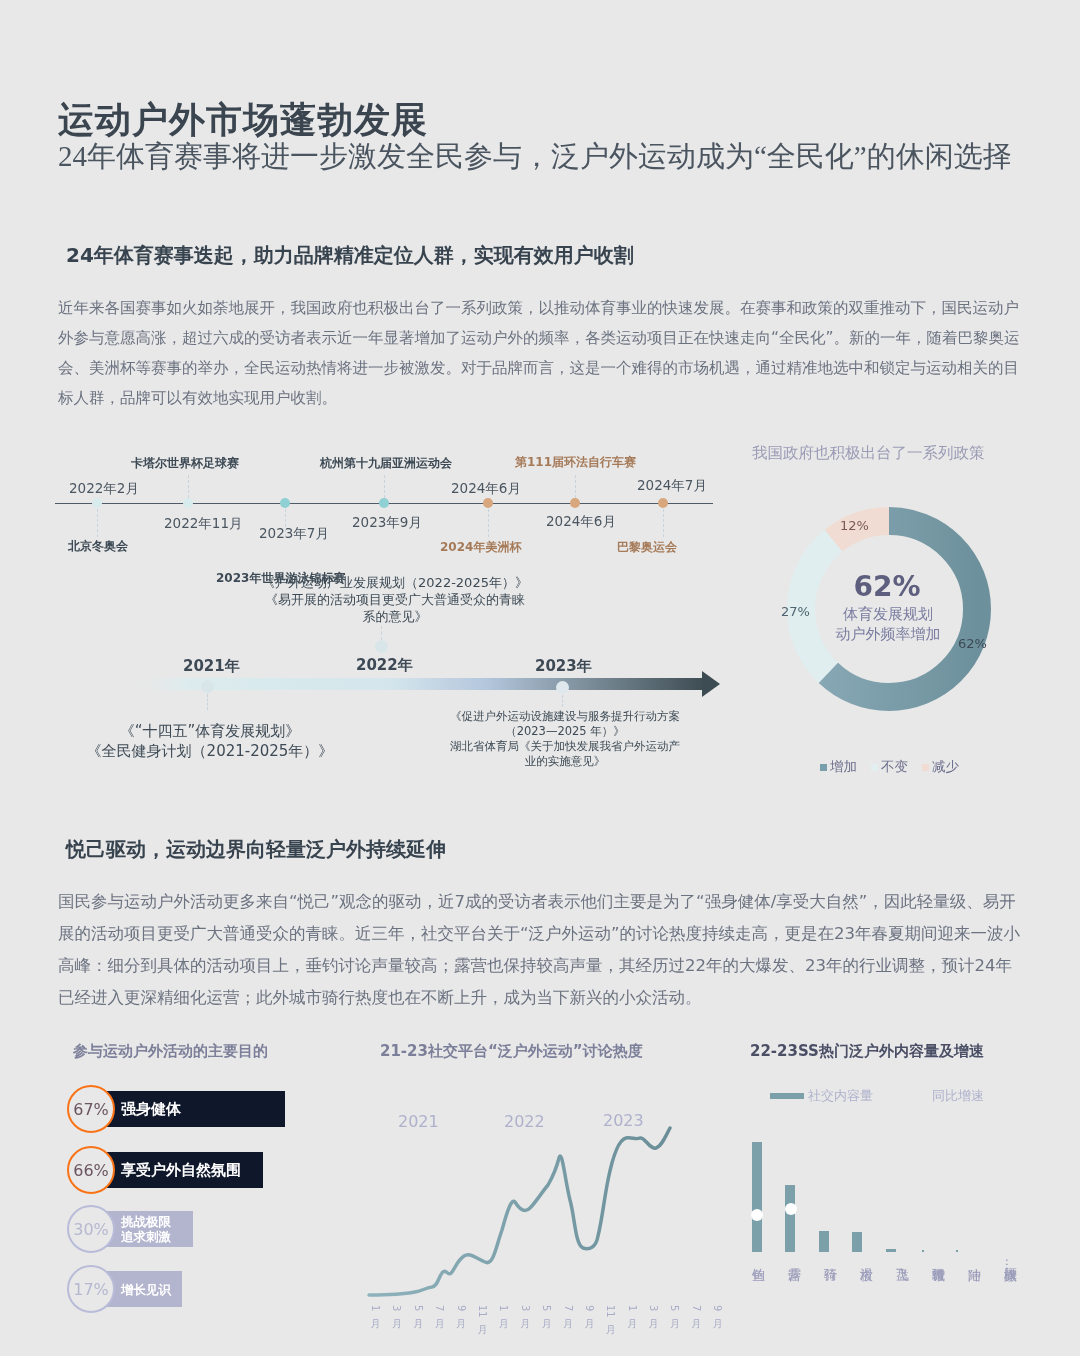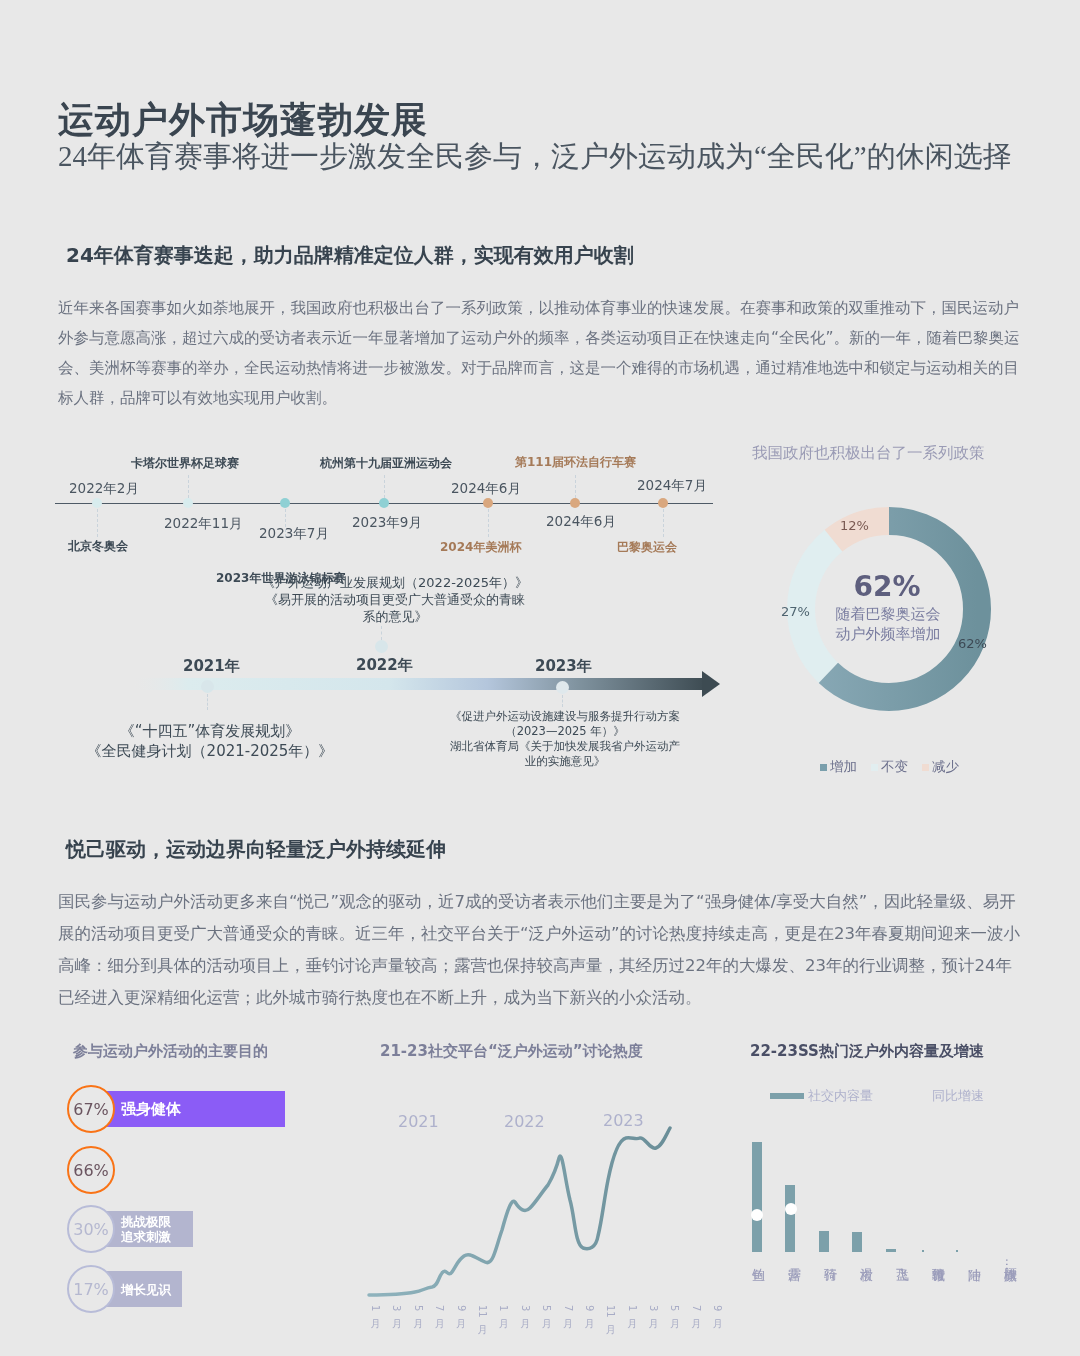--- a/index.html
+++ b/index.html
@@ -19,21 +19,21 @@
   .tl-event { font-size: 12px; font-weight: bold; color: #3d4a55; white-space: nowrap; }
   .tl-event.warm { color: #a57a58; }
   .policy { font-size: 13px; color: #3d4a55; text-align: center; line-height: 17px; }
   .year { font-size: 15px; font-weight: bold; color: #3d4a55; }
   .donut-title { left: 752px; top: 443px; font-size: 15.5px; color: #9a9bb5; }
   .legend { font-size: 13.5px; color: #6b6f8c; }
   .chart-title { font-size: 15px; font-weight: bold; color: #7c7f99; }
   .bar-row { height: 36px; }
   .bar-circle { position: absolute; left: 0; top: -6px; width: 48px; height: 48px; border-radius: 50%; border: 2px solid #f97316; background: #e8e8e8; display: flex; align-items: center; justify-content: center; font-size: 16px; color: #6b5560; z-index: 2; }
   .bar-circle.light { border-color: #b8bcd8; color: #b5b8d0; }
-  .bar-fill { position: absolute; left: 24px; top: 0; height: 36px; background: #8b5cf6; color: #fff; font-weight: bold; display: flex; align-items: center; padding-left: 30px; font-size: 15px; }
+  .bar-fill { position: absolute; left: 24px; top: 0; height: 36px; background: #0f172a; color: #fff; font-weight: bold; display: flex; align-items: center; padding-left: 30px; font-size: 15px; }
   .bar-fill.light { background: #b3b5cf; font-size: 12.5px; line-height: 15px; }
   .xlab { font-size: 10px; color: #a8acc6; writing-mode: vertical-rl; }
   .cat-lab { font-size: 13px; color: #9a9cba; writing-mode: vertical-rl; }
 </style>
 </head>
 <body>
 
 <div class="abs title">运动户外市场蓬勃发展</div>
 <div class="abs subtitle">24年体育赛事将进一步激发全民参与，泛户外运动成为“全民化”的休闲选择</div>
 
@@ -132,21 +132,21 @@
 
     <circle cx="103" cy="103" r="88" fill="none" stroke="#e0eef0" stroke-width="28" stroke-dasharray="149.3 552.9" stroke-dashoffset="-342.8" transform="rotate(-90 103 103)"></circle>
     <circle cx="103" cy="103" r="88" fill="none" stroke="#f0dcd2" stroke-width="28" stroke-dasharray="60.8 552.9" stroke-dashoffset="-492.1" transform="rotate(-90 103 103)"></circle>
     <circle cx="103" cy="103" r="88" fill="none" stroke="url(#incGrad)" stroke-width="28" stroke-dasharray="342.8 552.9" stroke-dashoffset="0" transform="rotate(-90 103 103)"></circle>
   </svg>
   <div class="abs" style="left:840px; top:518px; font-size:13px; color:#7a5a52;">12%</div>
   <div class="abs" style="left:781px; top:604px; font-size:13px; color:#4e6470;">27%</div>
   <div class="abs" style="left:958px; top:636px; font-size:13px; color:#3d4a55;">62%</div>
   <div class="abs" style="left:829px; top:570px; width:116px; text-align:center; font-size:28px; font-weight:bold; color:#5e5f7e;">62%</div>
   <div class="abs" style="left:829px; top:604px; width:118px; text-align:center; font-size:15px; line-height:20px; color:#7a7da0;">
-    <div>随着巴黎奥运会</div>
+    <div>体育发展规划</div>
     <div>动户外频率增加</div>
   </div>
   <div class="abs legend" style="left:820px; top:758px; display:flex; gap:14px; align-items:center;">
     <span style="display:flex; align-items:center; gap:3px;">
       <span style="width:7px; height:7px; background:#7a9fac; display:inline-block;"></span>
       <span>增加</span>
     </span>
     <span style="display:flex; align-items:center; gap:3px;">
       <span style="width:7px; height:7px; background:#e2eef0; display:inline-block;"></span>
       <span>不变</span>
@@ -165,20 +165,23 @@
   <div class="abs chart-title" style="left:73px; top:1042px;">参与运动户外活动的主要目的</div>
 
   <div class="abs bar-row" style="left:67px; top:1091px; width:220px;">
     <div class="bar-circle">67%</div>
     <div class="bar-fill" style="width:194px;">
       <span>强身健体</span>
     </div>
   </div>
   <div class="abs bar-row" style="left:67px; top:1152px; width:200px;">
     <div class="bar-circle">66%</div>
+    <div class="bar-fill" style="width:172px;">
+      <span>享受户外自然氛围</span>
+    </div>
   </div>
   <div class="abs bar-row" style="left:67px; top:1211px; width:130px;">
     <div class="bar-circle light">30%</div>
     <div class="bar-fill light" style="width:102px; flex-direction:column; align-items:flex-start; justify-content:center;">
       <span>挑战极限</span>
       <span>追求刺激</span>
     </div>
   </div>
   <div class="abs bar-row" style="left:67px; top:1271px; width:120px;">
     <div class="bar-circle light">17%</div>

